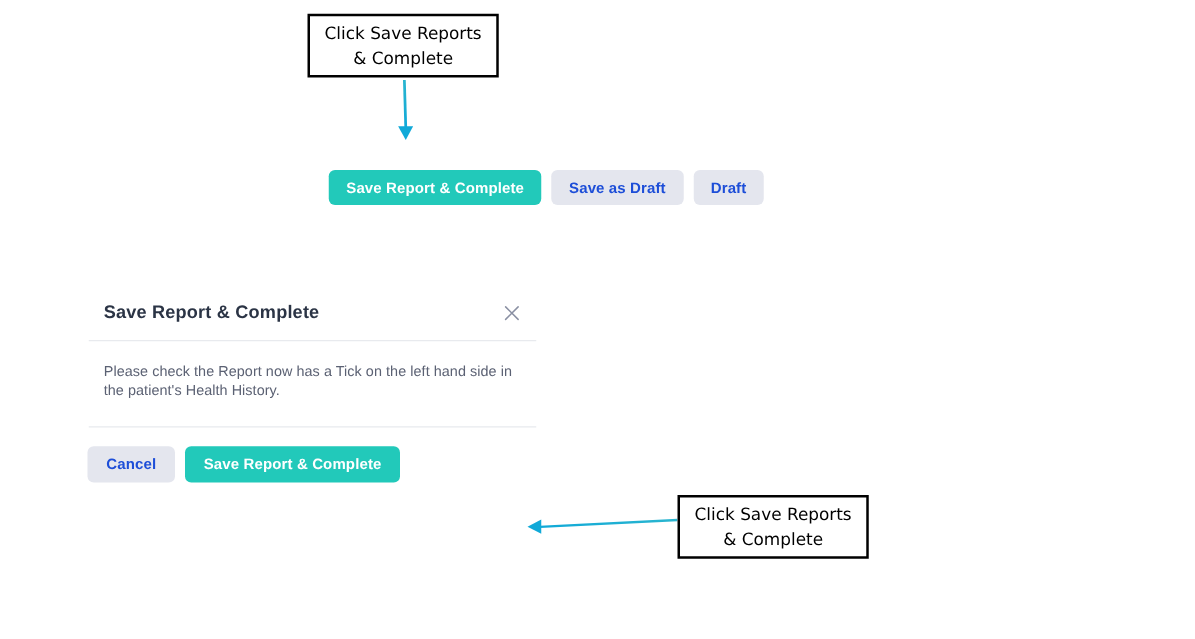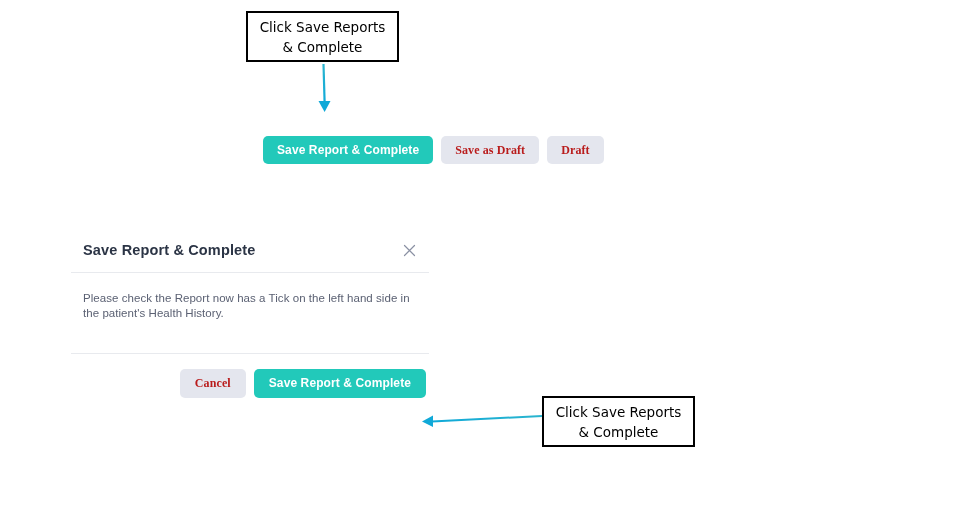--- a/index.html
+++ b/index.html
@@ -75,22 +75,21 @@
     height: 28px;
     line-height: 28px;
     white-space: nowrap;
   }
   .btn-primary {
     background: #22c9ba;
     color: #ffffff;
   }
   .btn-secondary {
     background: #e4e6ee;
-    color: #b91c1c;
-    font-family: Liberation Serif, serif;
+    color: #1d4ed8;
   }
 
   
   #modal {
     position: absolute;
     left: 70px;
     top: 228px;
     width: 360px;
     background: #ffffff;
   }
@@ -124,26 +123,25 @@
   #modal-body {
     padding: 18px 13px 16px 13px;
   }
   #modal-body p {
     margin: 0 0 14px 0;
     font-size: 11.5px;
     line-height: 15px;
     color: #5b6173;
     letter-spacing: .05px;
   }
-  #modal-body p:last-child { margin-bottom: 16px; }
+  #modal-body p:last-child { margin-bottom: 4px; }
   #modal-footer {
     height: 58px;
     display: flex;
     align-items: center;
-    justify-content: flex-end;
     gap: 8px;
     padding-right: 4px;
     box-sizing: border-box;
   }
   .btn-modal {
     height: 29px;
     line-height: 29px;
     border-radius: 5px;
     font-size: 12px;
     font-weight: bold;

